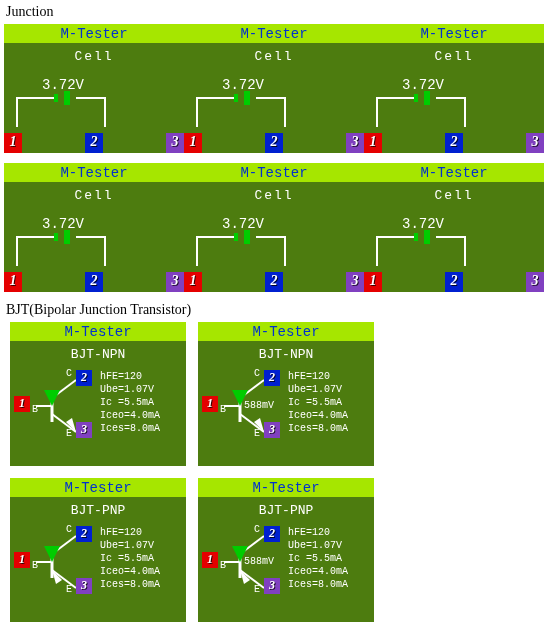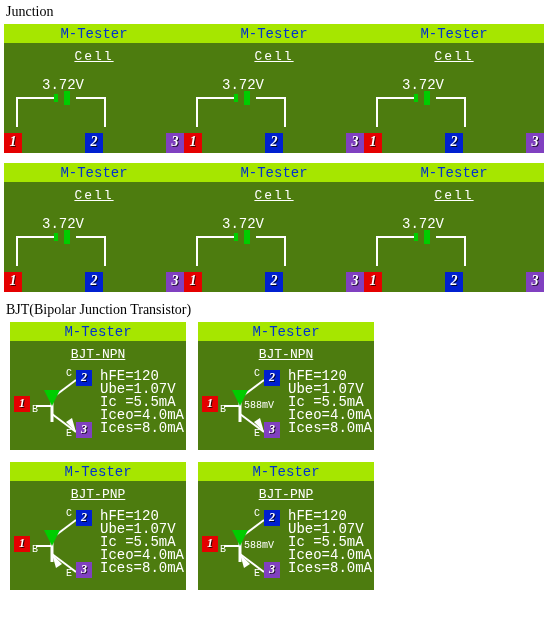--- a/index.html
+++ b/index.html
@@ -36,21 +36,20 @@
     font-weight: normal;
     padding: 2px 0 1px 0;
     font-family: "Courier New", monospace;
   }
   .tester-body {
     color: #fff;
     padding: 4px 6px 22px 6px;
     min-height: 110px;
     position: relative;
     font-size: 12px;
-    text-decoration: underline;
   }
   .cell-label {
     text-align: center;
     color: #fff;
     font-size: 13px;
     margin-top: 2px;
     letter-spacing: 2px;
   }
   .voltage {
     color: #fff;
@@ -133,21 +132,21 @@
     gap: 12px;
     margin-left: 6px;
     margin-bottom: 12px;
   }
   .tester.bjt {
     width: 176px;
     flex: 0 0 176px;
   }
   .tester.bjt .tester-body {
     min-height: 104px;
-    padding: 4px 4px 4px 4px;
+    padding: 4px 4px 20px 4px;
   }
   .bjt-type {
     color: #fff;
     text-align: center;
     font-size: 13px;
     margin-top: 2px;
   }
   .bjt-area {
     position: relative;
     height: 80px;
@@ -206,21 +205,21 @@
     color:#fff;
     font-size:10px;
     left: 42px;
     top: 34px;
   }
   .params {
     position: absolute;
     left: 86px;
     top: 4px;
     color: #fff;
-    font-size: 14px;
+    font-size: 10px;
     line-height: 13px;
     white-space: nowrap;
   }
 </style>
 </head>
 <body>
 
 <div class="section-title">Junction</div>
 
 <div class="row">

